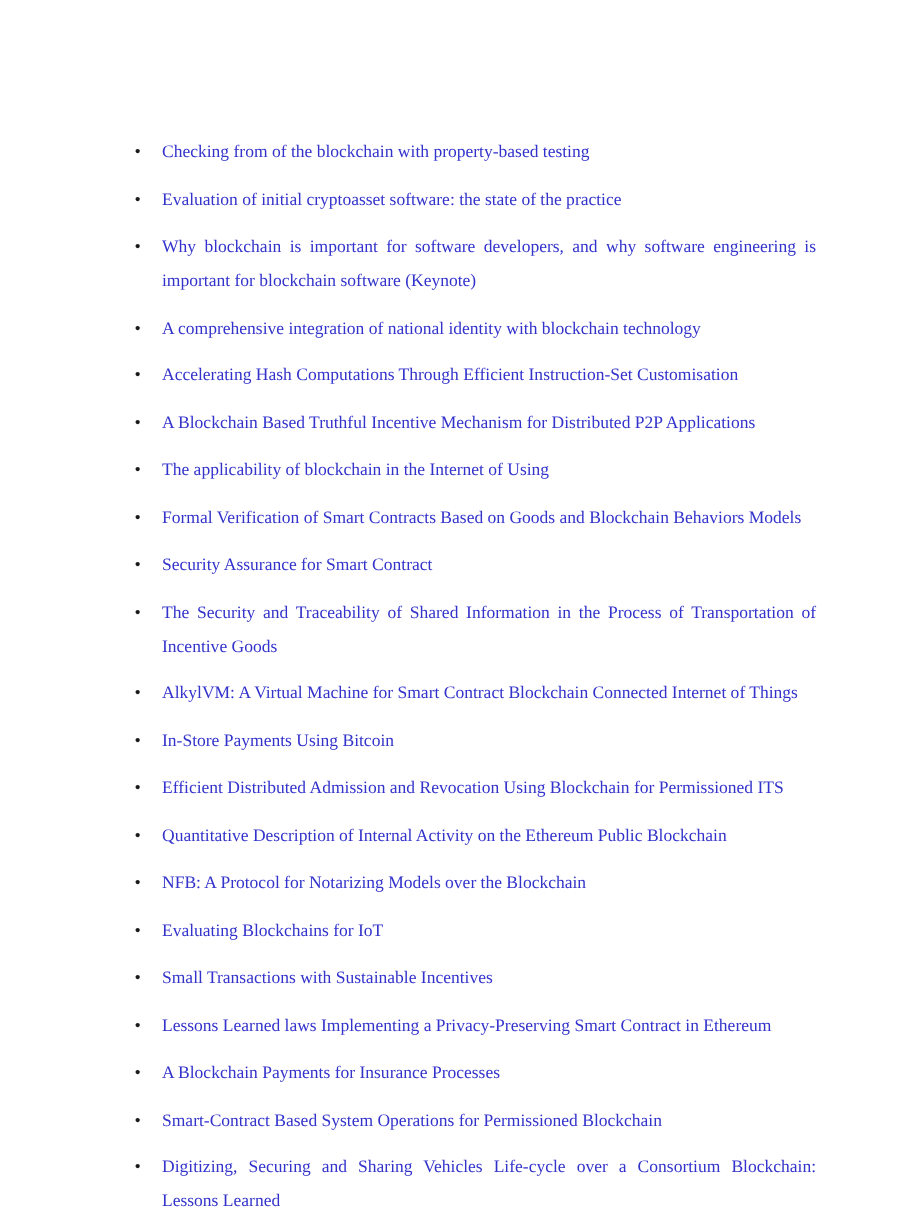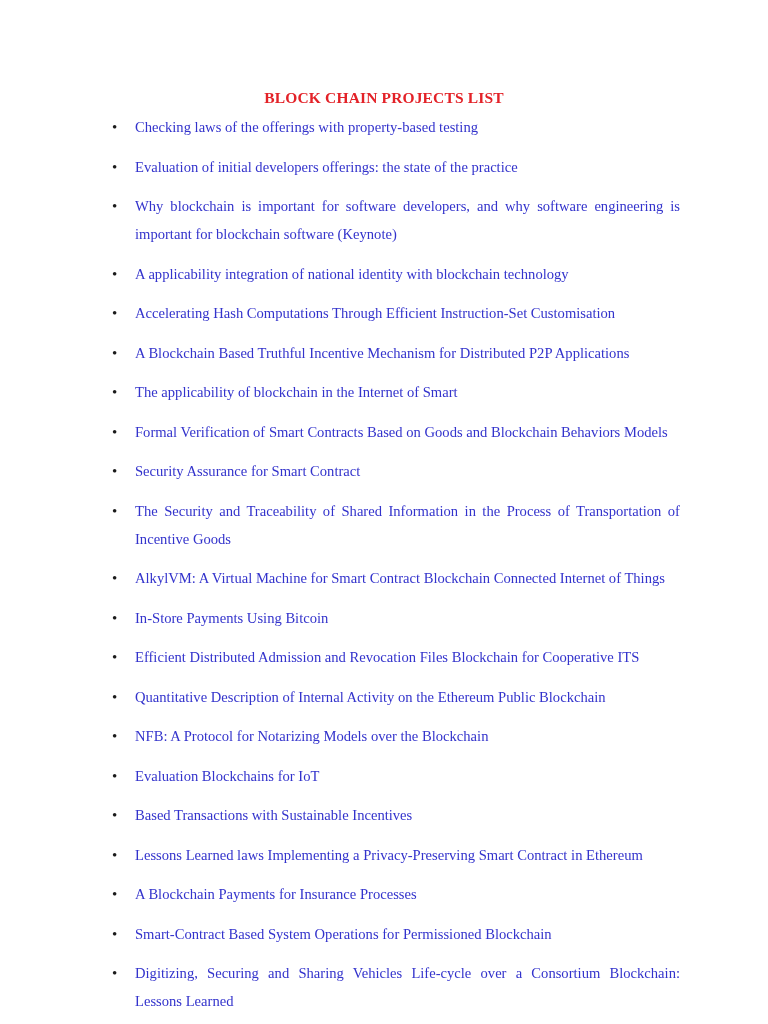--- a/index.html
+++ b/index.html
@@ -71,50 +71,49 @@
   
   .list-item.short .item-text {
     text-align: left;
   }
 </style>
 </head>
 <body style="background: rgb(255, 255, 255);">
 
 <div class="page" style="background: rgb(255, 255, 255);">
 
-  <div class="doc-title" style="color: rgb(227, 34, 40);">BLOCK CHAIN PROJECTS LIST</div>
 
   <ul class="project-list">
       <li class="list-item short" style="color: rgb(51, 51, 204);">
         <span class="bullet-icon" style="color: rgb(26, 26, 26);">•</span>
-        <span class="item-text">Checking laws of the offerings with property-based testing</span>
+        <span class="item-text">Checking from of the blockchain with property-based testing</span>
       </li>
       <li class="list-item short" style="color: rgb(51, 51, 204);">
         <span class="bullet-icon" style="color: rgb(26, 26, 26);">•</span>
-        <span class="item-text">Evaluation of initial developers offerings: the state of the practice</span>
+        <span class="item-text">Evaluation of initial cryptoasset software: the state of the practice</span>
       </li>
       <li class="list-item" style="color: rgb(51, 51, 204);">
         <span class="bullet-icon" style="color: rgb(26, 26, 26);">•</span>
         <span class="item-text">Why blockchain is important for software developers, and why software engineering is important for blockchain software (Keynote)</span>
       </li>
       <li class="list-item short" style="color: rgb(51, 51, 204);">
         <span class="bullet-icon" style="color: rgb(26, 26, 26);">•</span>
-        <span class="item-text">A applicability integration of national identity with blockchain technology</span>
+        <span class="item-text">A comprehensive integration of national identity with blockchain technology</span>
       </li>
       <li class="list-item short" style="color: rgb(51, 51, 204);">
         <span class="bullet-icon" style="color: rgb(26, 26, 26);">•</span>
         <span class="item-text">Accelerating Hash Computations Through Efficient Instruction-Set Customisation</span>
       </li>
       <li class="list-item short" style="color: rgb(51, 51, 204);">
         <span class="bullet-icon" style="color: rgb(26, 26, 26);">•</span>
         <span class="item-text">A Blockchain Based Truthful Incentive Mechanism for Distributed P2P Applications</span>
       </li>
       <li class="list-item short" style="color: rgb(51, 51, 204);">
         <span class="bullet-icon" style="color: rgb(26, 26, 26);">•</span>
-        <span class="item-text">The applicability of blockchain in the Internet of Smart</span>
+        <span class="item-text">The applicability of blockchain in the Internet of Using</span>
       </li>
       <li class="list-item short" style="color: rgb(51, 51, 204);">
         <span class="bullet-icon" style="color: rgb(26, 26, 26);">•</span>
         <span class="item-text">Formal Verification of Smart Contracts Based on Goods and Blockchain Behaviors Models</span>
       </li>
       <li class="list-item short" style="color: rgb(51, 51, 204);">
         <span class="bullet-icon" style="color: rgb(26, 26, 26);">•</span>
         <span class="item-text">Security Assurance for Smart Contract</span>
       </li>
       <li class="list-item" style="color: rgb(51, 51, 204);">
@@ -124,37 +123,37 @@
       <li class="list-item short" style="color: rgb(51, 51, 204);">
         <span class="bullet-icon" style="color: rgb(26, 26, 26);">•</span>
         <span class="item-text">AlkylVM: A Virtual Machine for Smart Contract Blockchain Connected Internet of Things</span>
       </li>
       <li class="list-item short" style="color: rgb(51, 51, 204);">
         <span class="bullet-icon" style="color: rgb(26, 26, 26);">•</span>
         <span class="item-text">In-Store Payments Using Bitcoin</span>
       </li>
       <li class="list-item short" style="color: rgb(51, 51, 204);">
         <span class="bullet-icon" style="color: rgb(26, 26, 26);">•</span>
-        <span class="item-text">Efficient Distributed Admission and Revocation Files Blockchain for Cooperative ITS</span>
+        <span class="item-text">Efficient Distributed Admission and Revocation Using Blockchain for Permissioned ITS</span>
       </li>
       <li class="list-item short" style="color: rgb(51, 51, 204);">
         <span class="bullet-icon" style="color: rgb(26, 26, 26);">•</span>
         <span class="item-text">Quantitative Description of Internal Activity on the Ethereum Public Blockchain</span>
       </li>
       <li class="list-item short" style="color: rgb(51, 51, 204);">
         <span class="bullet-icon" style="color: rgb(26, 26, 26);">•</span>
         <span class="item-text">NFB: A Protocol for Notarizing Models over the Blockchain</span>
       </li>
       <li class="list-item short" style="color: rgb(51, 51, 204);">
         <span class="bullet-icon" style="color: rgb(26, 26, 26);">•</span>
-        <span class="item-text">Evaluation Blockchains for IoT</span>
+        <span class="item-text">Evaluating Blockchains for IoT</span>
       </li>
       <li class="list-item short" style="color: rgb(51, 51, 204);">
         <span class="bullet-icon" style="color: rgb(26, 26, 26);">•</span>
-        <span class="item-text">Based Transactions with Sustainable Incentives</span>
+        <span class="item-text">Small Transactions with Sustainable Incentives</span>
       </li>
       <li class="list-item short" style="color: rgb(51, 51, 204);">
         <span class="bullet-icon" style="color: rgb(26, 26, 26);">•</span>
         <span class="item-text">Lessons Learned laws Implementing a Privacy-Preserving Smart Contract in Ethereum</span>
       </li>
       <li class="list-item short" style="color: rgb(51, 51, 204);">
         <span class="bullet-icon" style="color: rgb(26, 26, 26);">•</span>
         <span class="item-text">A Blockchain Payments for Insurance Processes</span>
       </li>
       <li class="list-item short" style="color: rgb(51, 51, 204);">

